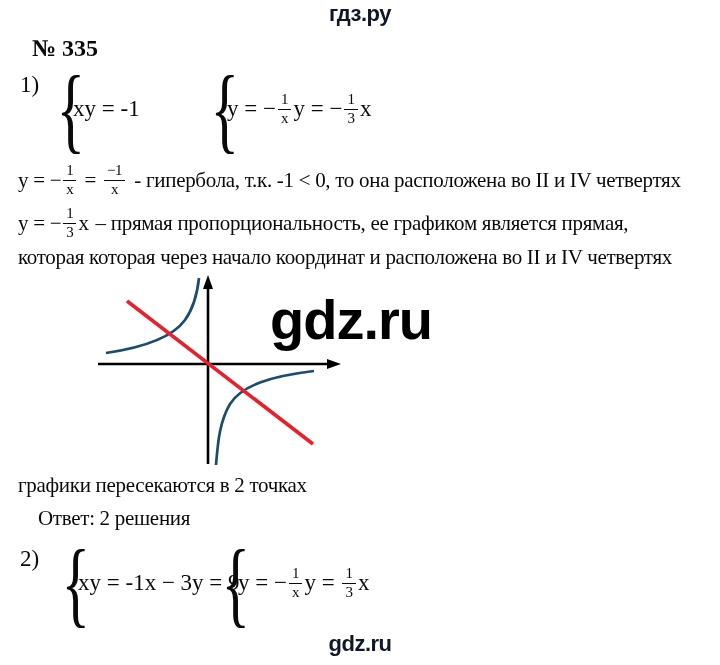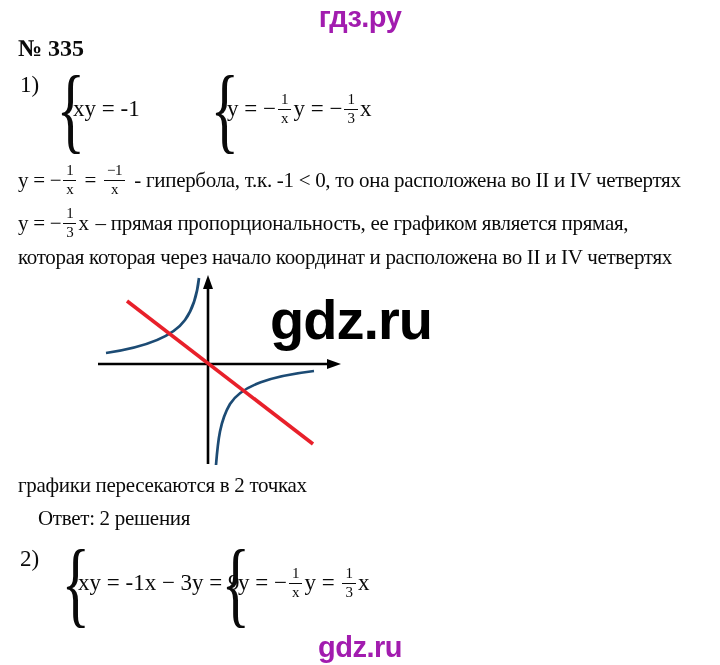--- a/index.html
+++ b/index.html
@@ -11,29 +11,29 @@
     overflow: hidden;
     font-family: "Liberation Serif", serif;
     color: #0a0a0a;
   }
   .logo {
     position: absolute;
     left: 0; width: 100%;
     text-align: center;
     font-family: "Liberation Sans", sans-serif;
     font-weight: bold;
-    font-size: 29px;
+    font-size: 22px;
     letter-spacing: -0.5px;
-    color: #a21caf;
+    color: #0f172a;
   }
   .header-logo { top: 1px; }
   .footer-logo { top: 631px; }
   .problem-number {
     position: absolute;
-    top: 35px; left: 18px;
+    top: 35px; left: 32px;
     font-weight: bold;
     font-size: 24px;
   }
   
   .part { position: absolute; left: 18px; width: 690px; height: 92px; }
   .part-1 { top: 63px; }
   .part-2 { top: 537px; }
   .part-label { position: absolute; left: 2px; top: 9px; font-size: 23px; }
   .system { position: absolute; top: 0; height: 92px; display: flex; align-items: center; }
   .p1-a { left: 35px; }

